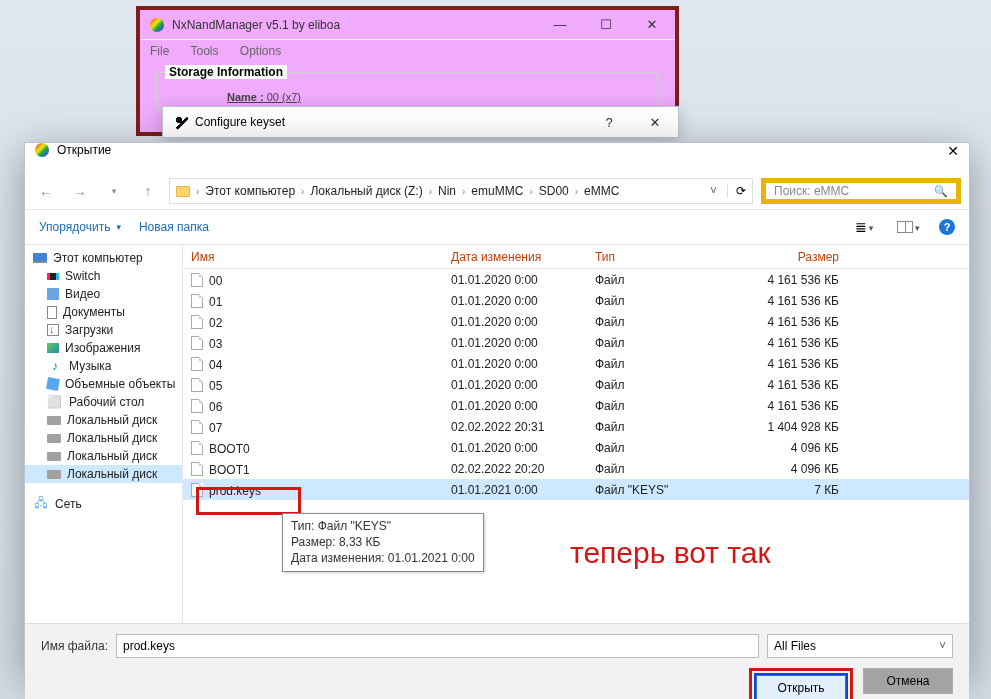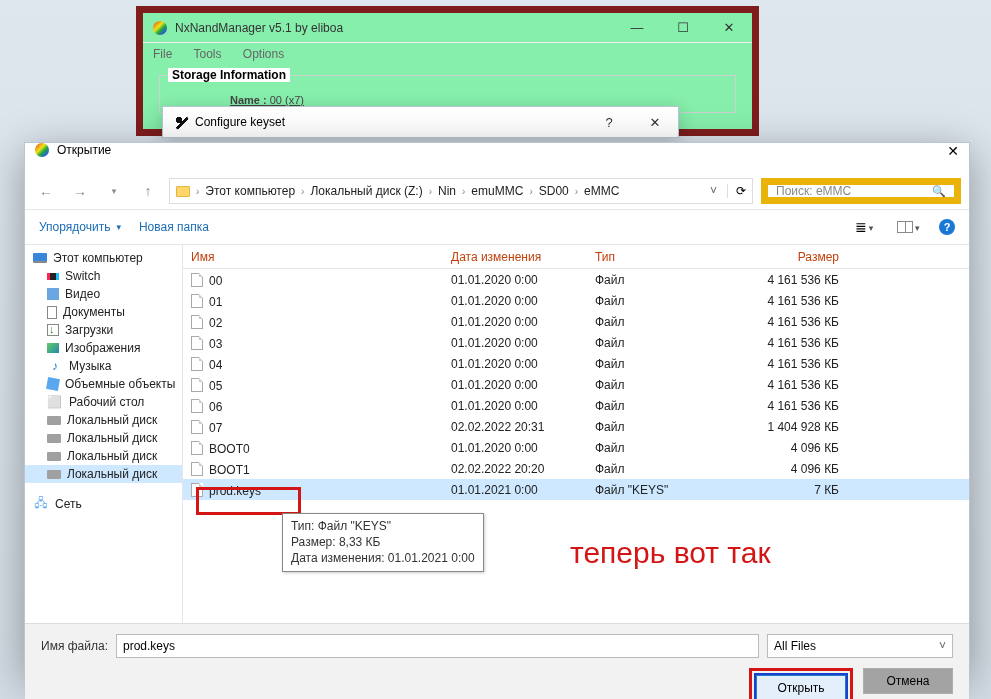--- a/index.html
+++ b/index.html
@@ -10,23 +10,23 @@
     background: linear-gradient(to bottom, #dee6ee, #d3dce5);
     position: relative;
     overflow: hidden;
     font-size: 12px;
   }
 
   
   .nx-window {
     position: absolute;
     left: 136px; top: 6px;
-    width: 623px; height: 130px;
-    background: #86efac;
-    border: 7px solid #7f1d1d;
+    width: 543px; height: 130px;
+    background: #f0abfc;
+    border: 4px solid #7f1d1d;
     box-shadow: 0 4px 10px rgba(0,0,0,0);
   }
   .nx-titlebar {
     height: 30px;
     display: flex; align-items: center;
     padding-left: 10px;
     border-bottom: 1px solid #f0f0f0;
   }
   .nx-rainbow {
     width: 14px; height: 14px; border-radius: 50%;
@@ -102,21 +102,21 @@
   .addr{flex:1; border:1px solid #ddd; height:26px; display:flex; align-items:center;
         padding:0 6px; gap:6px; font-size:12px; min-width:0;}
   .folder-icon{width:14px;height:11px;background:#ffd66b;border:1px solid #e3b544;border-radius:1px;}
   .crumb{color:#222;}
   .sep{color:#888;font-size:10px;}
   .sep::before{content:"›";}
   .addr-dd{margin-left:auto;display:flex;align-items:center;gap:10px;}
   .addr-down::before{content:"˅";color:#666;font-size:12px;}
   .refresh{border-left:1px solid #ddd;padding-left:8px;}
   .refresh::before{content:"⟳";}
-  .search{border:7px solid #eab308;height:26px;width:200px;display:flex;
+  .search{border:5px solid #eab308;height:26px;width:200px;display:flex;
            align-items:center;padding:0 8px;color:#888;font-size:12px;justify-content:space-between;}
   .search-icon::before{content:"🔍";font-size:11px;color:#888;}
 
   .dlg-toolbar{height:36px;border-top:1px solid #e6e6e6;border-bottom:1px solid #e6e6e6;
     display:flex;align-items:center;padding:0 14px;gap:18px;}
   .tb-item{color:#1a6db7;font-size:12px;display:flex;align-items:center;gap:4px;}
   .tb-caret::after{content:"▾";font-size:9px;margin-left:2px;}
   .tb-right{margin-left:auto;display:flex;align-items:center;gap:14px;}
   .view-icon{width:28px;display:flex;align-items:center;}
   .view-list::before{content:"≣";font-size:14px;}

